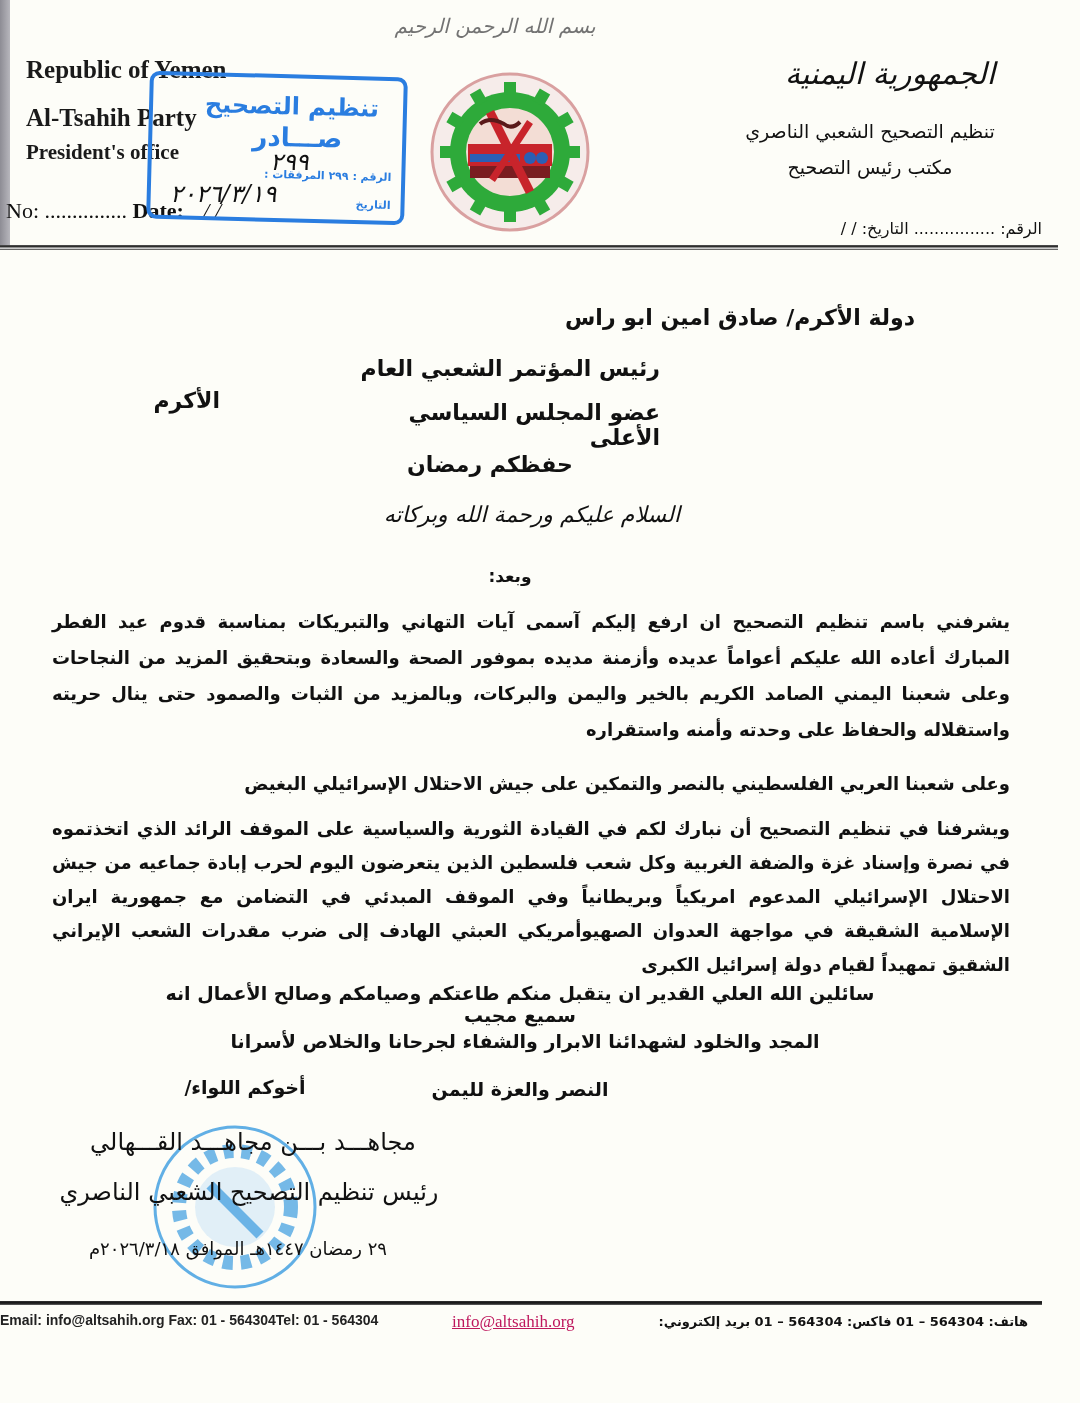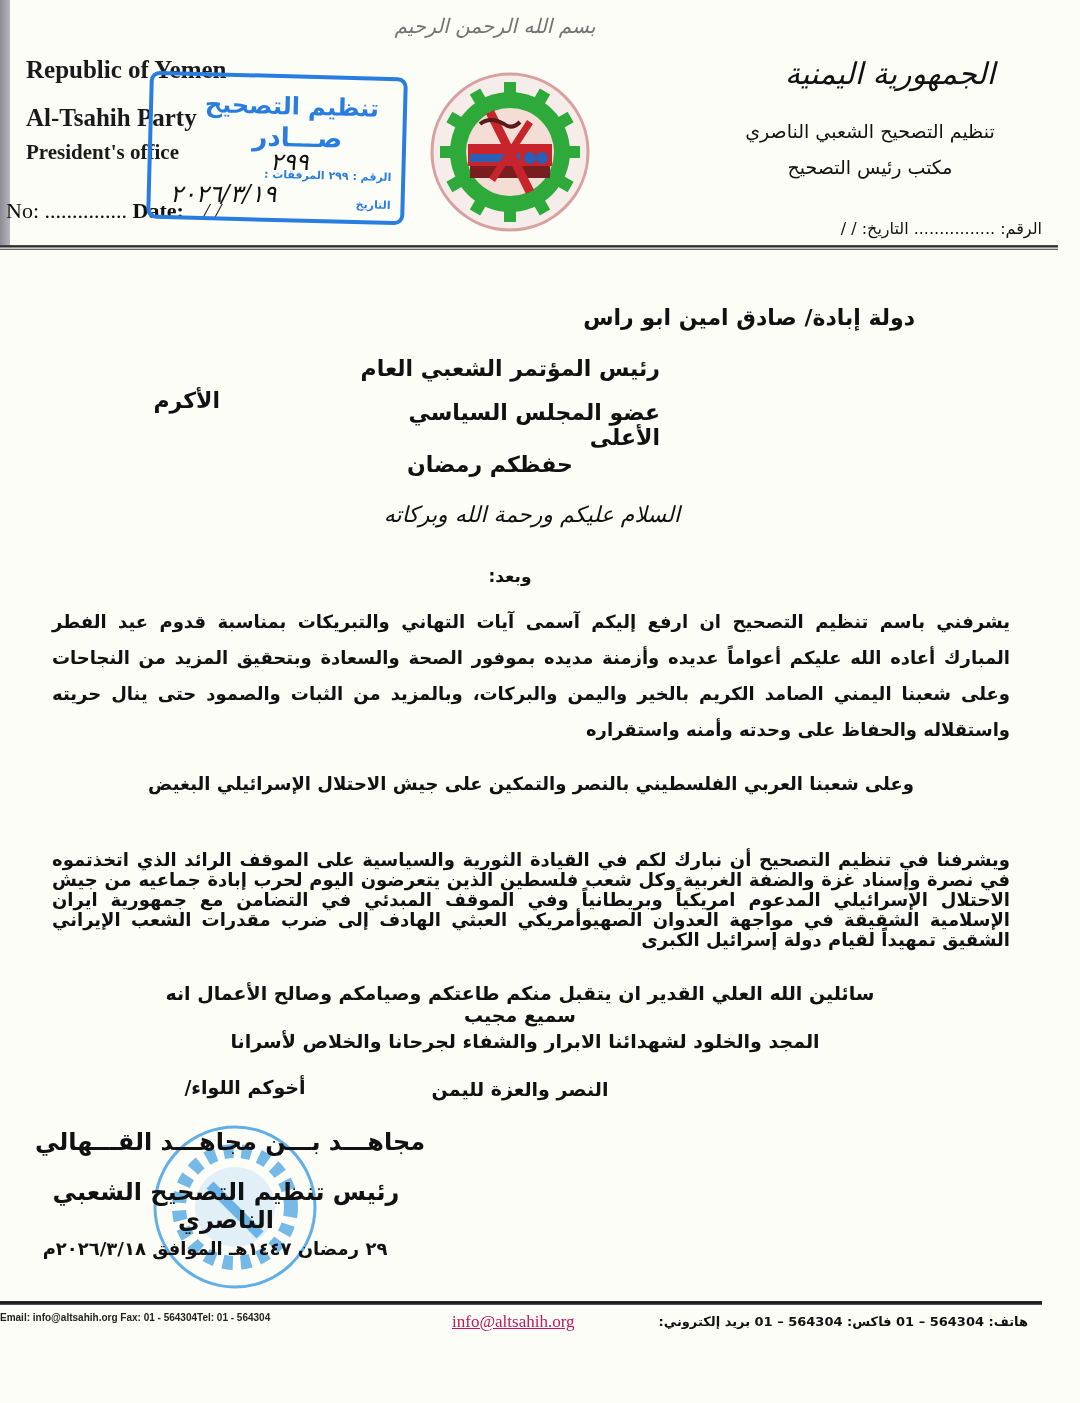--- a/index.html
+++ b/index.html
@@ -56,41 +56,41 @@
   .recipient {
     font-weight: bold; font-size: 22px;
   }
   .r1 { left: 560px; top: 305px; width: 355px; }
   .r2 { left: 360px; top: 356px; width: 300px; }
   .r3 { left: 360px; top: 400px; width: 300px; }
   .r3b { left: 150px; top: 388px; width: 70px; }
   .r4 { left: 400px; top: 452px; width: 180px; text-align: center; }
   .greeting { left: 380px; top: 502px; width: 300px; font-family: "DejaVu Serif", serif; font-style: italic; font-size: 22px; }
   .after { left: 480px; top: 566px; width: 60px; text-align: center; font-weight: bold; font-size: 17px; }
-  .para { left: 52px; width: 958px; font-size: 18px; line-height: 36px; font-weight: bold; text-align: center; }
+  .para { left: 52px; width: 958px; font-size: 18px; line-height: 36px; font-weight: bold; }
   .p1 { top: 604px; }
   .p2 { top: 766px; }
-  .p3 { top: 806px; line-height: 20px; margin-top: 38px; }
+  .p3 { top: 806px; line-height: 34px; }
   .closing { font-weight: bold; font-size: 19px; text-align: center; }
   .c1 { left: 140px; top: 982px; width: 760px; }
   .c2 { left: 220px; top: 1030px; width: 610px; }
   .c3 { left: 420px; top: 1078px; width: 200px; }
   .c4 { left: 170px; top: 1076px; width: 150px; }
   .sig-stamp {
     position: absolute; left: 150px; top: 1115px; width: 170px; height: 185px;
   }
-  .sig { font-weight: bold; font-size: 24px; text-align: center; }
+  .sig { font-weight: normal; font-size: 24px; text-align: center; margin-left: 23px; }
   .g1 { left: 30px; top: 1128px; width: 400px; }
   .g2 { left: 6px; top: 1178px; width: 440px; }
   .g3 { left: 30px; top: 1238px; width: 370px; font-size: 18px; }
   .footer-rule {
     position: absolute; left: 0; right: 38px; top: 1301px; height: 4px;
     background: linear-gradient(#333, #111 50%, #666);
   }
-  .footer-en { left: 0; top: 1312px; font-family: "Liberation Sans", sans-serif; font-size: 10px; color: #222; font-weight: bold; }
+  .footer-en { left: 0; top: 1312px; font-family: "Liberation Sans", sans-serif; font-size: 14px; color: #222; font-weight: bold; }
   .footer-link { left: 452px; top: 1312px; font-family: "Liberation Serif", serif; font-size: 17px; color: #be185d; text-decoration: underline; }
   .footer-ar { left: 608px; top: 1314px; width: 420px; font-size: 13px; font-weight: bold; }
 </style>
 </head>
 <body>
 
 <div class="page-shadow"></div>
 
 <div class="abs basmala">بسم الله الرحمن الرحيم</div>
 
@@ -142,21 +142,21 @@
   <path d="M50 52 q10 -8 24 0 q8 6 16 -2" stroke="#5a1a1a" stroke-width="4" fill="none"></path>
 </svg>
 
 <div class="abs ar-republic rtl" style="text-align:center;">الجمهورية اليمنية</div>
 <div class="abs ar-party rtl" style="text-align:center;">تنظيم التصحيح الشعبي الناصري</div>
 <div class="abs ar-office rtl" style="text-align:center;">مكتب رئيس التصحيح</div>
 <div class="abs ar-ref rtl">الرقم: ................  التاريخ:    /    /</div>
 
 <div class="header-rule"></div>
 
-<div class="abs recipient r1 rtl">دولة إبادة/ صادق امين ابو راس</div>
+<div class="abs recipient r1 rtl">دولة الأكرم/ صادق امين ابو راس</div>
 <div class="abs recipient r2 rtl">رئيس المؤتمر الشعبي العام</div>
 <div class="abs recipient r3 rtl">عضو المجلس السياسي الأعلى</div>
 <div class="abs recipient r3b rtl">الأكرم</div>
 <div class="abs recipient r4 rtl" style="text-align:center;">حفظكم رمضان</div>
 
 <div class="abs greeting rtl">السلام عليكم ورحمة الله وبركاته</div>
 <div class="abs after rtl" style="text-align:center;">وبعد:</div>
 
 <div class="abs para p1 rtl" style="text-align:justify;text-align-last:right;">يشرفني باسم تنظيم التصحيح ان ارفع إليكم آسمى آيات التهاني والتبريكات بمناسبة قدوم عيد الفطر المبارك أعاده الله عليكم أعواماً عديده وأزمنة مديده بموفور الصحة والسعادة وبتحقيق المزيد من النجاحات وعلى شعبنا اليمني الصامد الكريم بالخير واليمن والبركات، وبالمزيد من الثبات والصمود حتى ينال حريته واستقلاله والحفاظ على وحدته وأمنه واستقراره</div>
 <div class="abs para p2 rtl">وعلى شعبنا العربي الفلسطيني بالنصر والتمكين على جيش الاحتلال الإسرائيلي البغيض</div>

